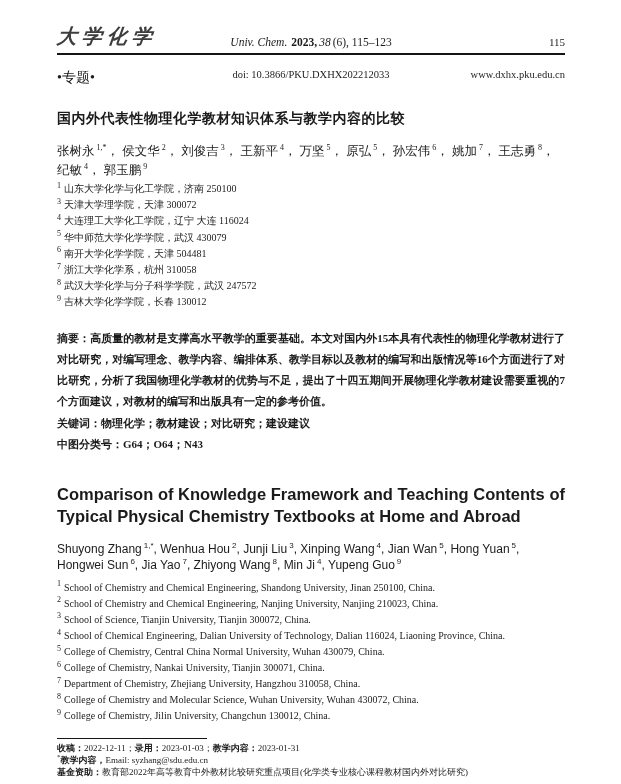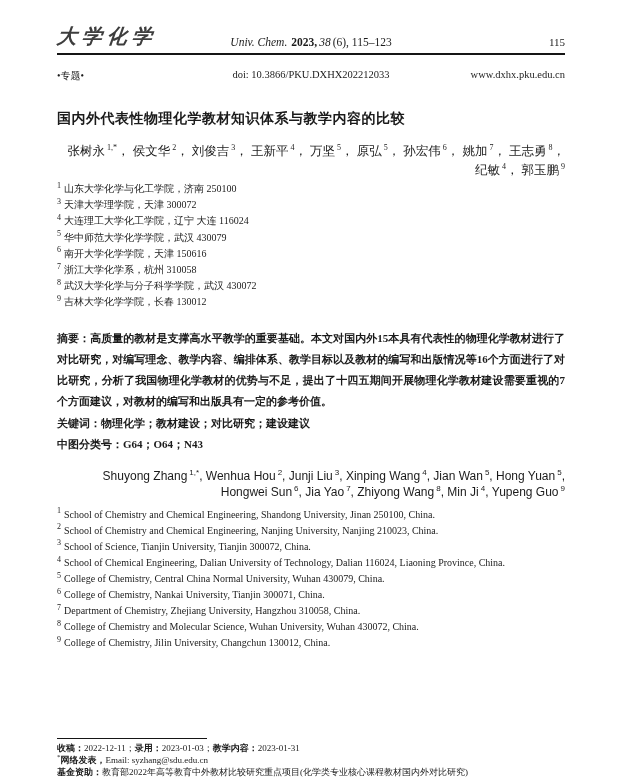--- a/index.html
+++ b/index.html
@@ -16,26 +16,26 @@
     font-family:"DejaVu Serif", serif;font-style:italic;font-weight:bold;
     font-size:20px;letter-spacing:5px;color:#3d3d3d;transform:skewX(-6deg);
   }
   .cite{position:absolute;left:50%;transform:translateX(-50%);bottom:2px;font-size:11.5px;white-space:nowrap;font-family:Liberation Serif, serif;}
   .cite .it{font-style:italic;}
   .cite .bd{font-weight:bold;margin:0 2px 0 4px;}
   .cite .vol{font-style:italic;margin-right:2px;}
   .pageno{position:absolute;right:0;bottom:2px;font-size:11px;}
   .rule-thick{border:0;border-top:2.2px solid #151515;margin:3px 0 0 0;}
   .subhdr{position:relative;height:15px;margin-top:14px;font-size:10.5px;}
-  .subhdr .lab{position:absolute;left:0;top:0;font-size:10px;}
+  .subhdr .lab{position:absolute;left:0;top:0;font-size:14px;}
   .subhdr .doi{position:absolute;left:50%;transform:translateX(-50%);top:0;white-space:nowrap;}
   .subhdr .web{position:absolute;right:0;top:0;}
   
   .zh-title{margin-top:26px;font-size:14px;font-weight:bold;letter-spacing:0.5px;}
-  .authors{margin-top:14px;font-size:12.5px;line-height:19px;text-align:right;}
+  .authors{margin-top:14px;font-size:12.5px;line-height:19px;}
   .authors .author{display:inline;white-space:nowrap;}
   .authors-zh .author:not(:last-child)::after{content:"，";}
   .authors-en .author:not(:last-child)::after{content:", ";}
   sup{font-size:8px;vertical-align:super;line-height:0;}
   .author sup{margin-left:2px;}
   .affils{margin-top:1px;}
   .affil{font-size:10px;line-height:16.2px;}
   .affil sup{margin-right:3px;}
   
   .abstract{margin-top:17px;font-size:11px;line-height:21px;text-align:justify;font-weight:600;}
@@ -102,35 +102,39 @@
   <div class="affils">
   <div class="affil"><sup>1</sup><span>山东大学化学与化工学院，济南 250100</span></div>
 
 
   <div class="affil"><sup>3</sup><span>天津大学理学院，天津 300072</span></div>
 
   <div class="affil"><sup>4</sup><span>大连理工大学化工学院，辽宁 大连 116024</span></div>
 
   <div class="affil"><sup>5</sup><span>华中师范大学化学学院，武汉 430079</span></div>
 
-  <div class="affil"><sup>6</sup><span>南开大学化学学院，天津 150616</span></div>
+  <div class="affil"><sup>6</sup><span>南开大学化学学院，天津 504481</span></div>
 
   <div class="affil"><sup>7</sup><span>浙江大学化学系，杭州 310058</span></div>
 
-  <div class="affil"><sup>8</sup><span>武汉大学化学与分子科学学院，武汉 430072</span></div>
+  <div class="affil"><sup>8</sup><span>武汉大学化学与分子科学学院，武汉 247572</span></div>
 
   <div class="affil"><sup>9</sup><span>吉林大学化学学院，长春 130012</span></div>
 </div>
 
   <div class="abstract"><span class="ab-label">摘要：</span><span>高质量的教材是支撑高水平教学的重要基础。本文对国内外15本具有代表性的物理化学教材进行了对比研究，对编写理念、教学内容、编排体系、教学目标以及教材的编写和出版情况等16个方面进行了对比研究，分析了我国物理化学教材的优势与不足，提出了十四五期间开展物理化学教材建设需要重视的7个方面建议，对教材的编写和出版具有一定的参考价值。</span></div>
 
   <div class="kline"><span class="k-label">关键词：</span><span>物理化学；教材建设；对比研究；建设建议</span></div>
 
   <div class="kline"><span class="k-label">中图分类号：</span><span>G64；O64；N43</span></div>
 
+  <div class="en-title">
+    <span class="l1">Comparison of Knowledge Framework and Teaching Contents of</span>
+    <span class="l2">Typical Physical Chemistry Textbooks at Home and Abroad</span>
+  </div>
 
   <div class="authors authors-en">
   <span class="author"><span>Shuyong Zhang</span><sup>1,*</sup></span>
 
   <span class="author"><span>Wenhua Hou</span><sup>2</sup></span>
 
   <span class="author"><span>Junji Liu</span><sup>3</sup></span>
 
   <span class="author"><span>Xinping Wang</span><sup>4</sup></span>
 
@@ -165,17 +169,17 @@
   <div class="affil"><sup>7</sup><span>Department of Chemistry, Zhejiang University, Hangzhou 310058, China.</span></div>
 
   <div class="affil"><sup>8</sup><span>College of Chemistry and Molecular Science, Wuhan University, Wuhan 430072, China.</span></div>
 
   <div class="affil"><sup>9</sup><span>College of Chemistry, Jilin University, Changchun 130012, China.</span></div>
 </div>
 
   <div class="footer">
     <hr class="foot-rule">
     <div><b>收稿：</b><span>2022-12-11；</span><b>录用：</b><span>2023-01-03；</span><b>教学内容：</b><span>2023-01-31</span></div>
-    <div><sup>*</sup><b>网络发表，</b><span>Email: syzhang@sdu.edu.cn</span></div>
+    <div><sup>*</sup><b>教学内容，</b><span>Email: syzhang@sdu.edu.cn</span></div>
     <div><b>基金资助：</b><span>教育部2022年高等教育中外教材比较研究重点项目(化学类专业核心课程教材国内外对比研究)</span></div>
   </div>
 
 </div>
 
 </body></html>

